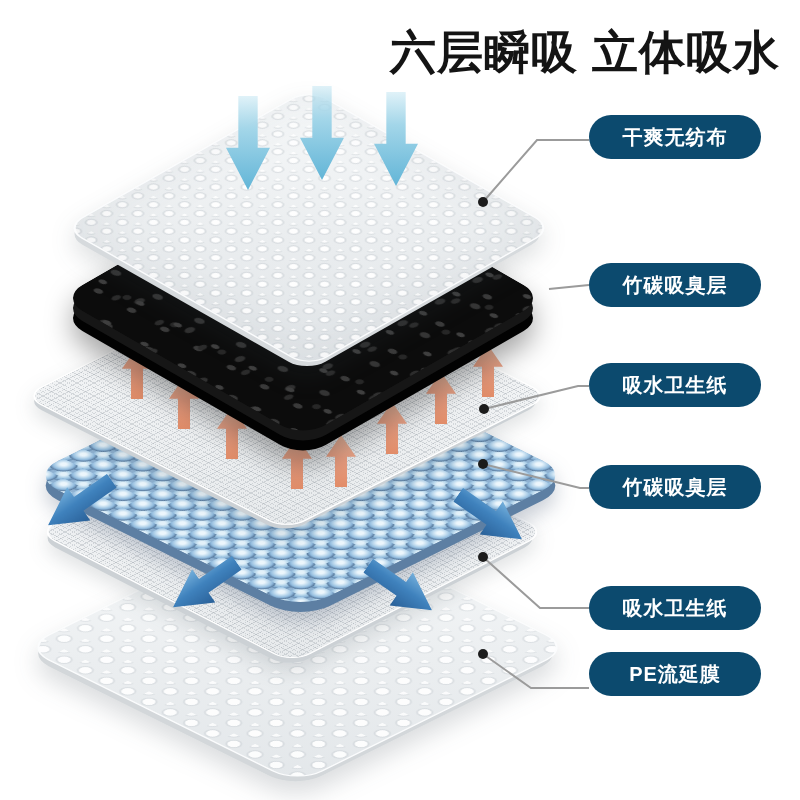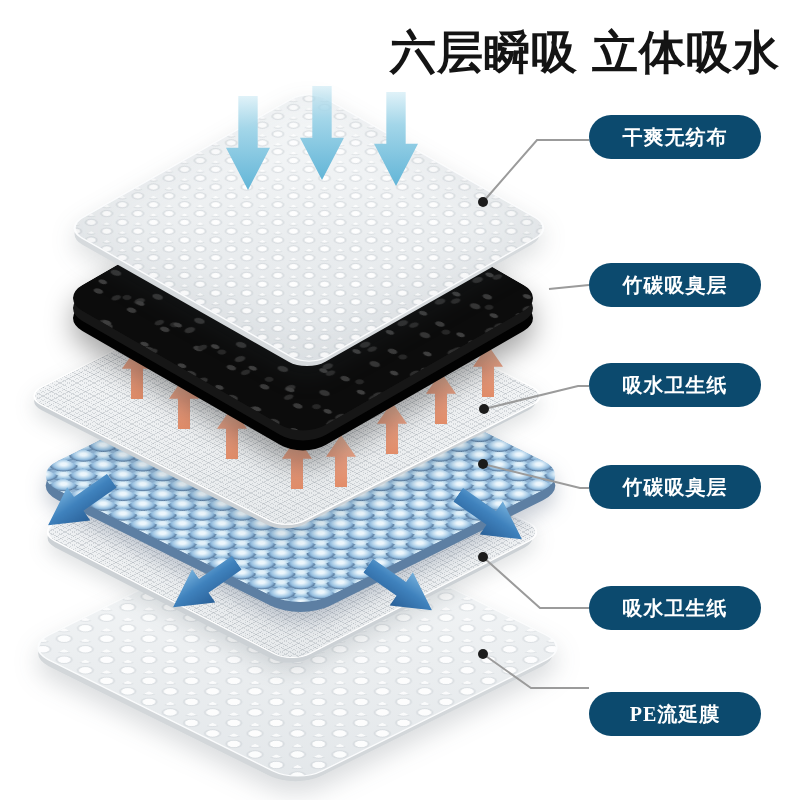--- a/index.html
+++ b/index.html
@@ -112,21 +112,21 @@
   .asB{left:166px;top:562px;transform:scaleX(-1) rotate(35deg);}
   .asC{left:451px;top:494px;transform:rotate(35deg);}
   .asD{left:361px;top:565px;transform:rotate(35deg);}
 
   
   .leads{position:absolute;left:0;top:0;z-index:70;}
   .pill{position:absolute;left:589px;min-width:172px;height:44px;box-sizing:border-box;
         background:#0c4a6e;border-radius:22px;color:#ffffff;font-size:20px;font-weight:700;
         display:flex;align-items:center;justify-content:center;letter-spacing:1px;
         padding:0 12px;z-index:80;white-space:nowrap;}
-  .p1{top:115px;} .p2{top:263px;} .p3{top:363px;} .p4{top:465px;} .p5{top:586px;} .p6{top:692px;font-family:Liberation Serif, serif;}
+  .p1{top:115px;} .p2{top:263px;} .p3{top:363px;} .p4{top:465px;} .p5{top:586px;} .p6{top:652px;}
 </style>
 </head>
 <body>
 
 <div class="stage">
 
   <div class="title">六层瞬吸 立体吸水</div>
 
   <div class="layer L1">
     <div class="dface under"></div>

